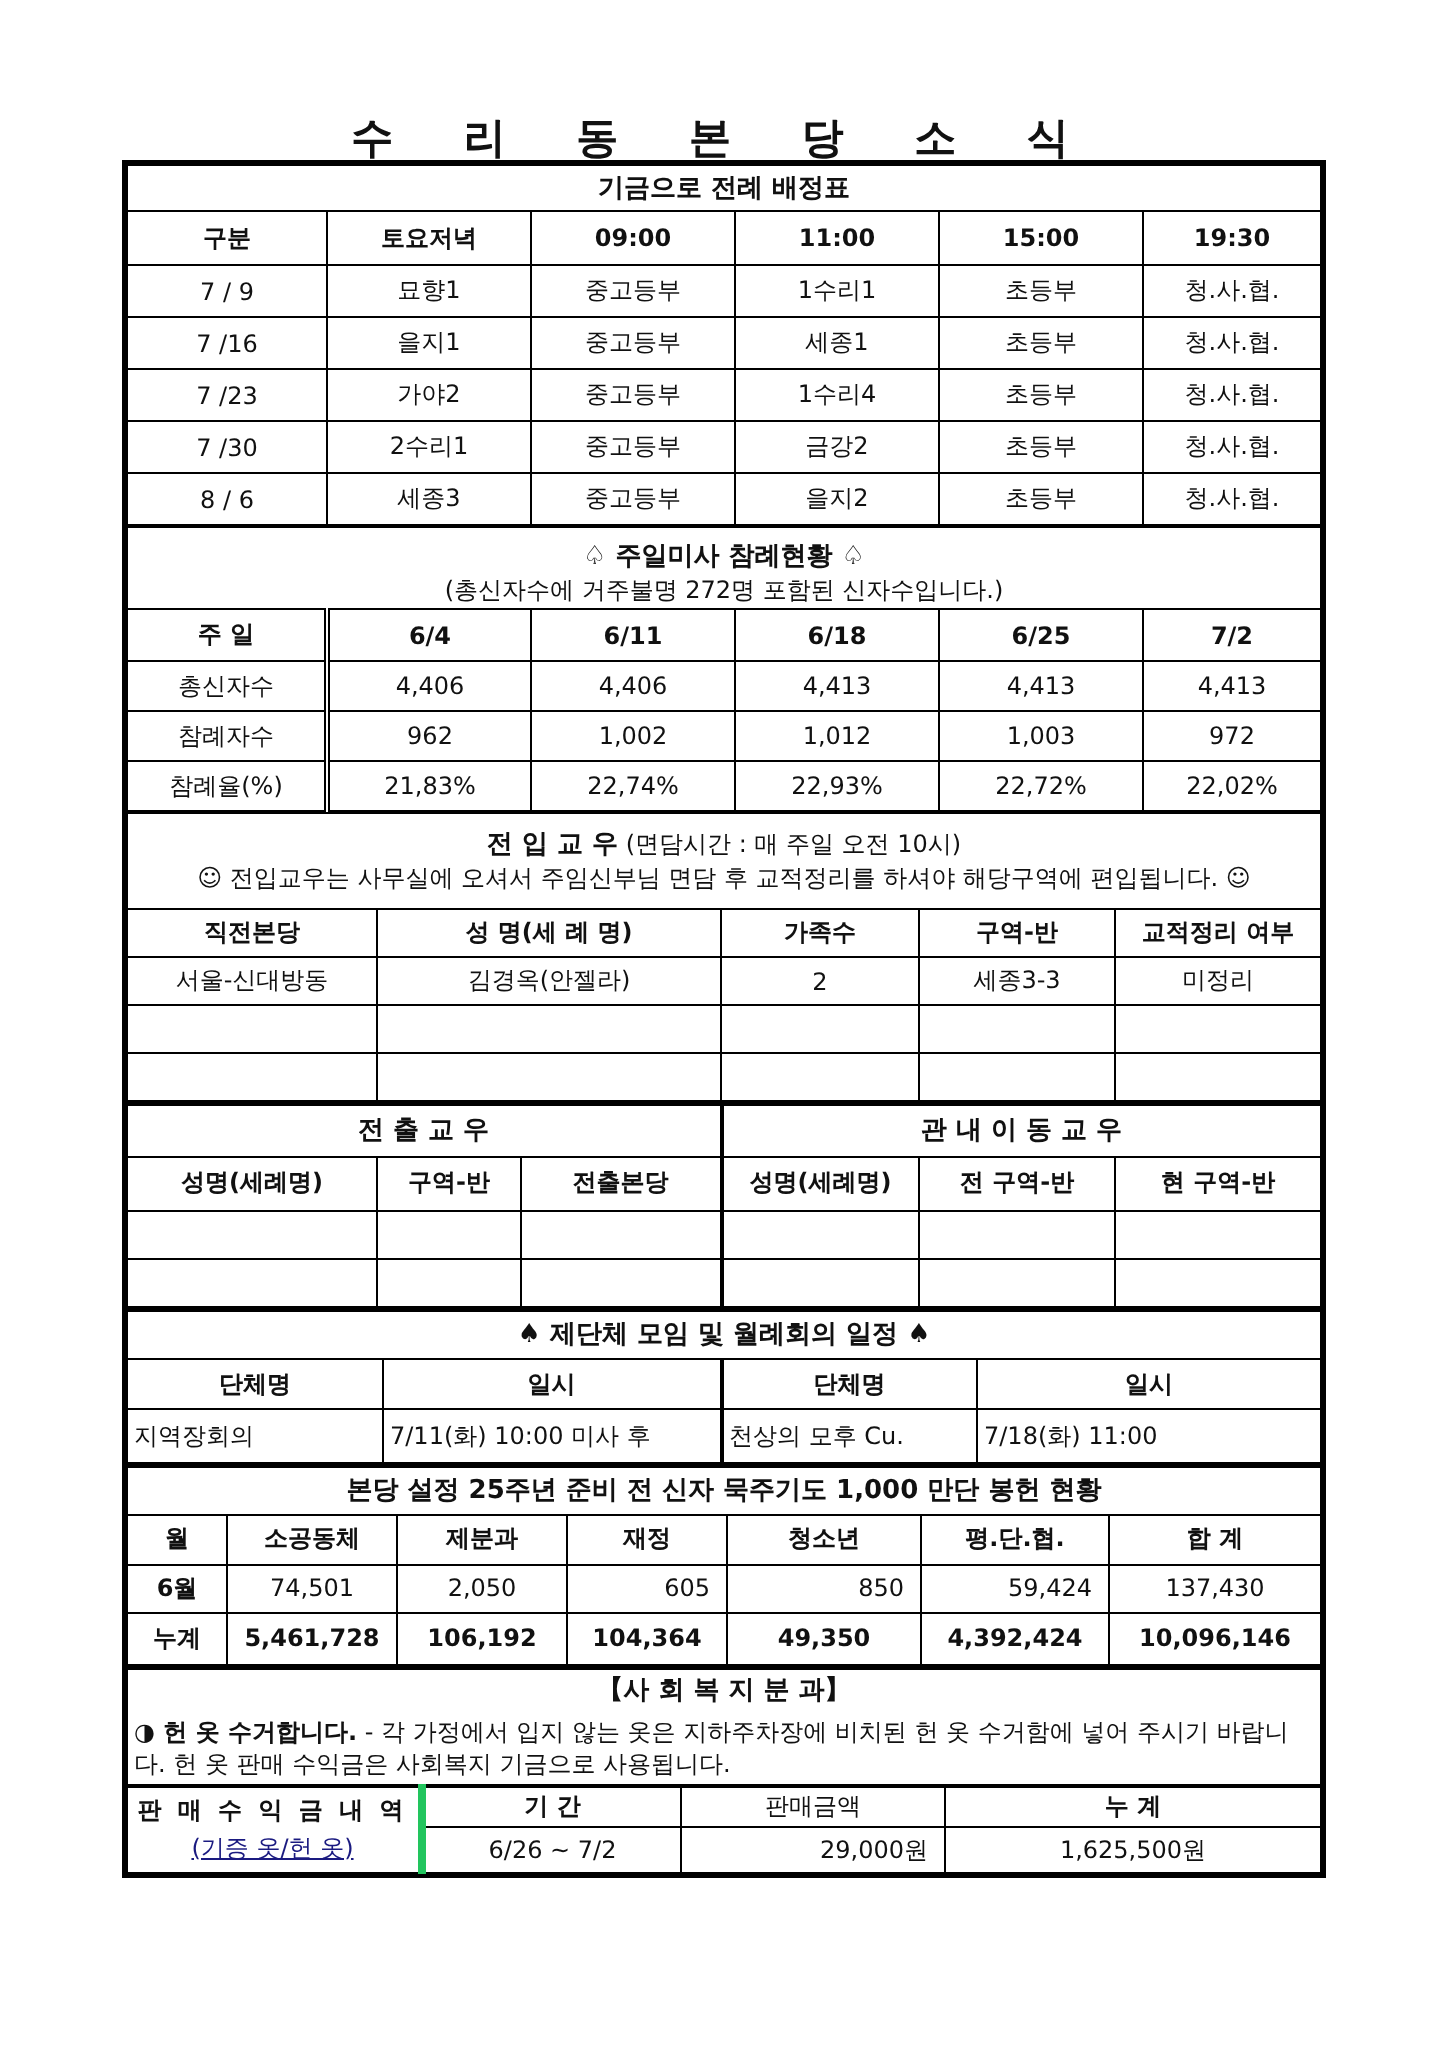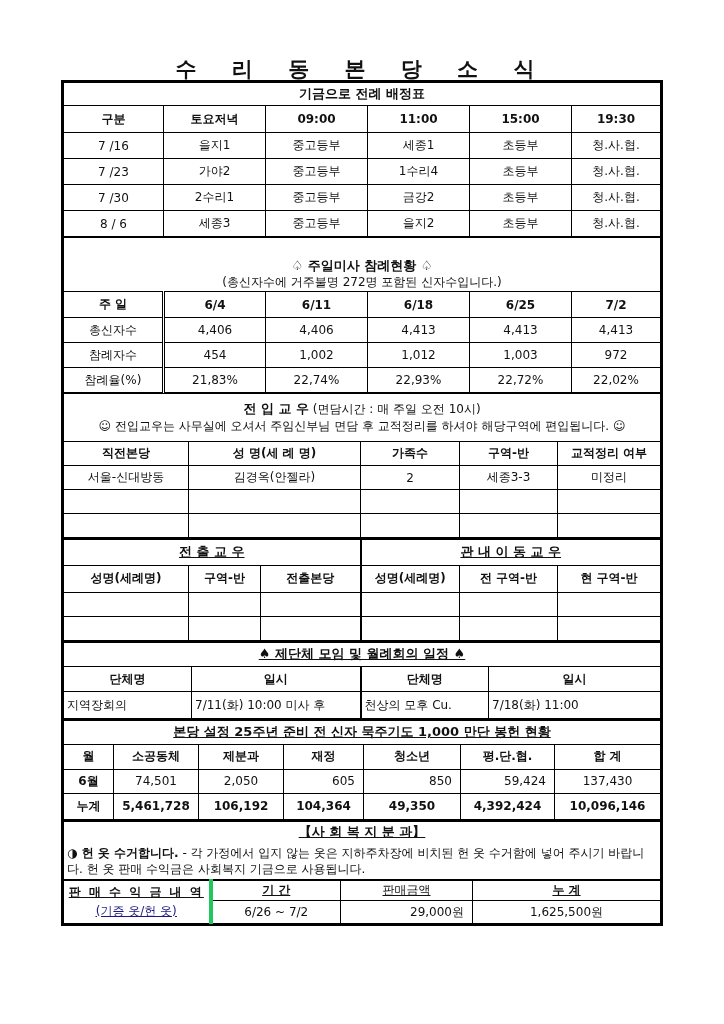--- a/index.html
+++ b/index.html
@@ -6,21 +6,21 @@
   body { width: 724px; height: 1024px; position: relative; font-family: "DejaVu Sans", "Liberation Sans", sans-serif; color: #111; }
   .page-title { position: absolute; left: 0; top: 56px; width: 724px; text-align: center; font-size: 21px; font-weight: bold; letter-spacing: 14px; line-height: 26px; }
   .sheet { position: absolute; left: 61px; top: 80px; width: 602px; border: 2px solid #000; box-sizing: border-box; }
   table { border-collapse: collapse; width: 100%; table-layout: fixed; }
   td, th { border: 1px solid #000; font-size: 12px; text-align: center; padding: 0; font-weight: normal; overflow: hidden; white-space: nowrap; }
   .sec-title { font-weight: bold; font-size: 13px; }
   .b { font-weight: bold; text-align: center; }
   .dbl-right { border-right: 3px double #000; }
   .left { text-align: left; padding-left: 3px; }
   .right { text-align: right; padding-right: 8px; }
-  .thick-top > td { border-top: 2px solid #000; text-decoration: underline; }
+  .thick-top > td { border-top: 2px solid #000; }
   .sub { font-size: 12px; font-weight: normal; }
   .note { font-size: 12px; text-align: left; white-space: normal; line-height: 16px; padding: 2px 3px; }
   .link { color: #1a1a80; text-decoration: underline; }
 </style>
 </head>
 <body>
 
 <div class="page-title">수 리 동 본 당 소 식</div>
 
 <div class="sheet">
@@ -40,20 +40,28 @@
         </tr>
     <tr style="height:27px">
       <td class="b">구분</td>
       <td class="b">토요저녁</td>
       <td class="b">09:00</td>
       <td class="b">11:00</td>
       <td class="b">15:00</td>
       <td class="b">19:30</td>
     </tr>
     <tr style="height:26px">
+      <td>7 / 9</td>
+          <td>묘향1</td>
+          <td>중고등부</td>
+          <td>1수리1</td>
+          <td>초등부</td>
+          <td>청.사.협.</td>
+    </tr>
+    <tr style="height:26px">
       <td>7 /16</td>
           <td>을지1</td>
           <td>중고등부</td>
           <td>세종1</td>
           <td>초등부</td>
           <td>청.사.협.</td>
     </tr>
     <tr style="height:26px">
       <td>7 /23</td>
           <td>가야2</td>
@@ -85,21 +93,21 @@
     <colgroup>
         <col style="width:100px">
         <col style="width:102px">
         <col style="width:102px">
         <col style="width:102px">
         <col style="width:102px">
         <col>
       </colgroup>
     <tbody>
         <tr style="height:36px">
-          <td colspan="6" style="line-height:17px; padding-top:19px">
+          <td colspan="6" style="line-height:17px; padding-top:6px">
       <div class="sec-title">♤ 주일미사 참례현황 ♤</div>
       <div class="sub">(총신자수에 거주불명 272명 포함된 신자수입니다.)</div>
     </td>
         </tr>
     <tr style="height:26px">
       <td class="b dbl-right">주 일</td>
       <td class="b">6/4</td>
       <td class="b">6/11</td>
       <td class="b">6/18</td>
       <td class="b">6/25</td>
@@ -108,21 +116,21 @@
     <tr style="height:25px">
       <td class="dbl-right">총신자수</td>
           <td>4,406</td>
           <td>4,406</td>
           <td>4,413</td>
           <td>4,413</td>
           <td>4,413</td>
     </tr>
     <tr style="height:25px">
       <td class="dbl-right">참례자수</td>
-          <td>454</td>
+          <td>962</td>
           <td>1,002</td>
           <td>1,012</td>
           <td>1,003</td>
           <td>972</td>
     </tr>
     <tr style="height:25px">
       <td class="dbl-right">참례율(%)</td>
           <td>21,83%</td>
           <td>22,74%</td>
           <td>22,93%</td>

